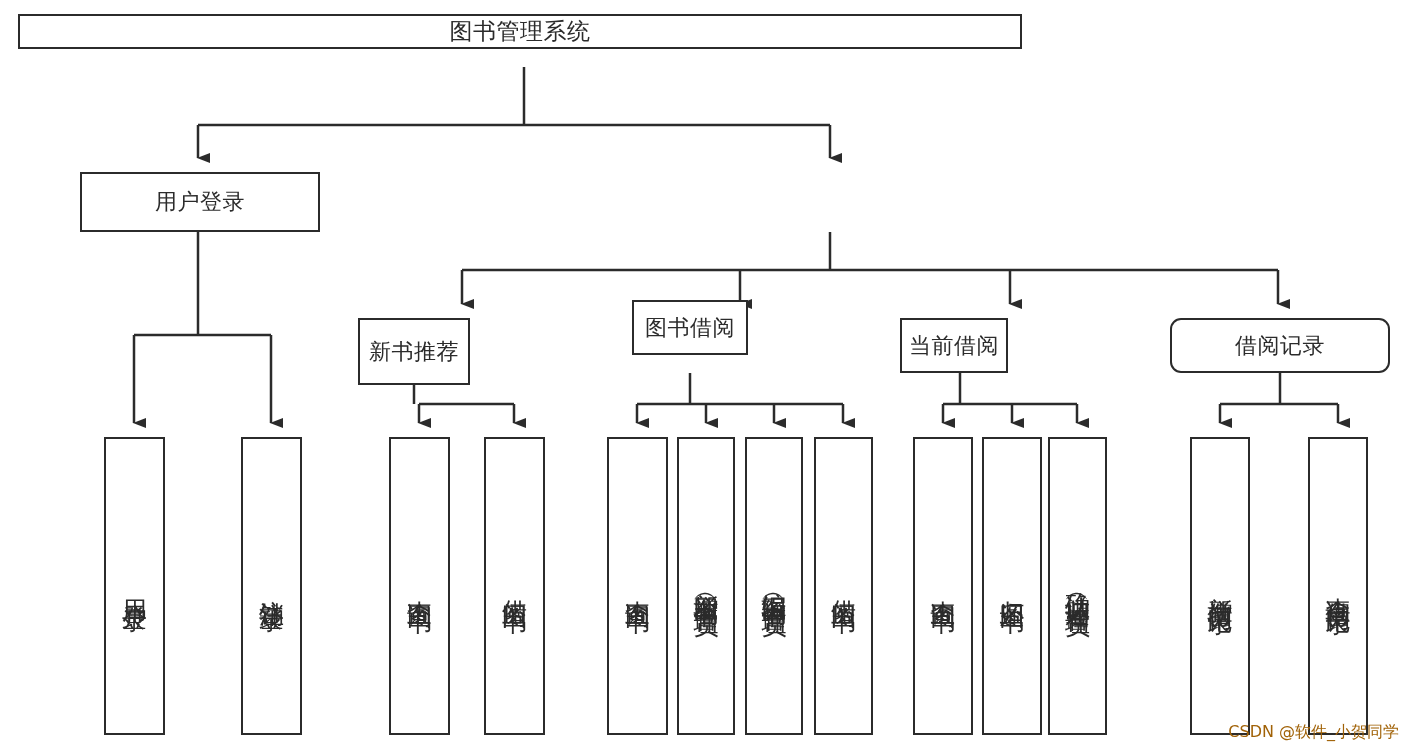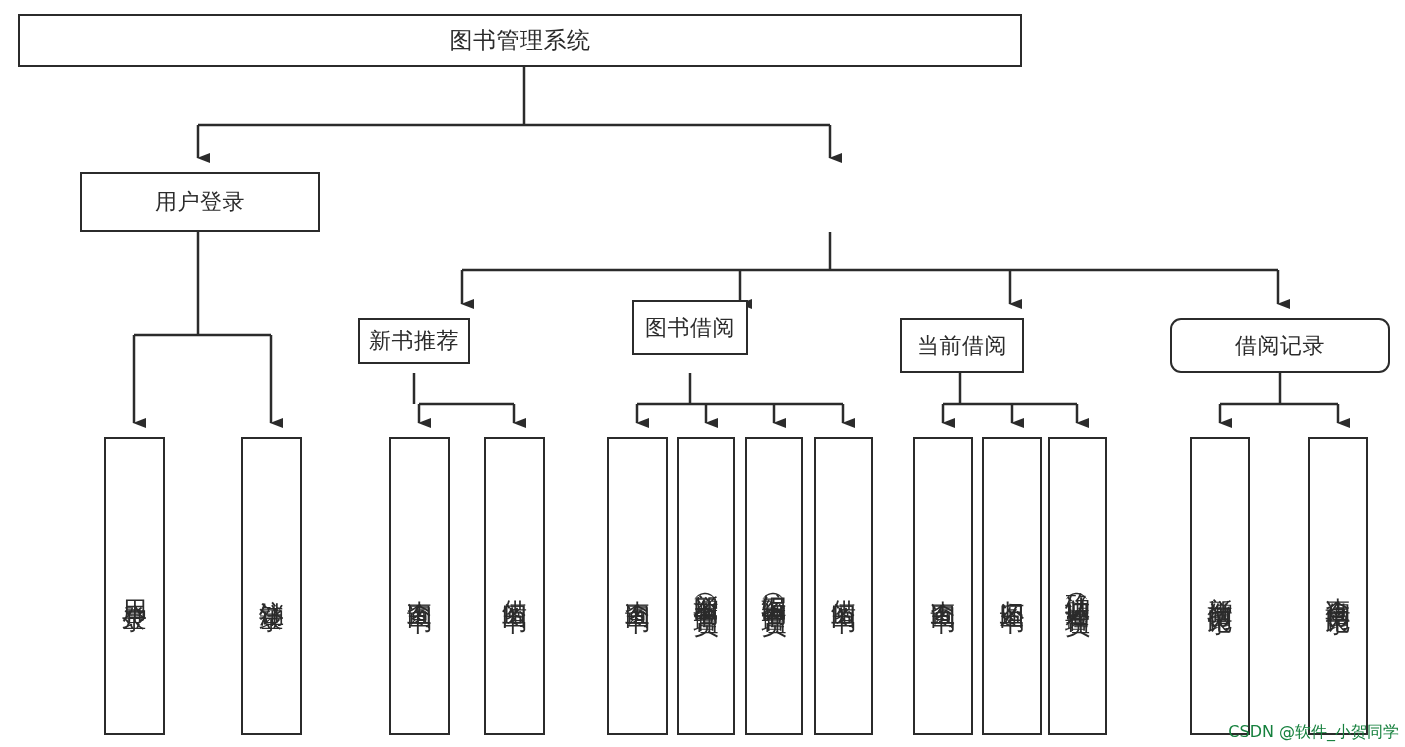--- a/index.html
+++ b/index.html
@@ -54,21 +54,21 @@
     text-orientation: upright;
     font-size: 25px;
     letter-spacing: 3px;
     line-height: 1.0;
   }
   #watermark {
     position: absolute;
     right: 6px;
     bottom: 4px;
     font-size: 16px;
-    color: #15803d;
+    color: #a16207;
     z-index: 5;
     white-space: nowrap;
     font-family: "DejaVu Sans", "Liberation Sans", sans-serif;
     margin-left: 40px;
   }
 </style>
 </head>
 <body>
 
 <div id="diagram-root">
@@ -109,35 +109,35 @@
         <line x1="943" y1="404" x2="943" y2="423" marker-end="url(#arrowhead)"></line>
         <line x1="1012" y1="404" x2="1012" y2="423" marker-end="url(#arrowhead)"></line>
         <line x1="1077" y1="404" x2="1077" y2="423" marker-end="url(#arrowhead)"></line>
         <line x1="1280" y1="373" x2="1280" y2="404"></line>
         <line x1="1220" y1="404" x2="1338" y2="404"></line>
         <line x1="1220" y1="404" x2="1220" y2="423" marker-end="url(#arrowhead)"></line>
         <line x1="1338" y1="404" x2="1338" y2="423" marker-end="url(#arrowhead)"></line>
       </g>
   </svg>
 
-  <div class="node root horizontal" style="left: 18px; top: 14px; width: 1004px; height: 53px;">
+  <div class="node root horizontal" style="left: 18px; top: 14px; width: 1004px; height: 35px;">
     <span class="node-label">图书管理系统</span>
   </div>
 
   <div class="node horizontal" style="left: 80px; top: 172px; width: 240px; height: 60px;">
     <span class="node-label">用户登录</span>
   </div>
 
-  <div class="node horizontal" style="left: 358px; top: 318px; width: 112px; height: 46px;">
+  <div class="node horizontal" style="left: 358px; top: 318px; width: 112px; height: 67px;">
     <span class="node-label">新书推荐</span>
   </div>
   <div class="node horizontal" style="left: 632px; top: 300px; width: 116px; height: 55px;">
     <span class="node-label">图书借阅</span>
   </div>
-  <div class="node horizontal" style="left: 900px; top: 318px; width: 124px; height: 55px;">
+  <div class="node horizontal" style="left: 900px; top: 318px; width: 108px; height: 55px;">
     <span class="node-label">当前借阅</span>
   </div>
   <div class="node horizontal" style="left: 1170px; top: 318px; width: 220px; height: 55px; border-radius: 11px;">
     <span class="node-label">借阅记录</span>
   </div>
 
   <div class="node vertical" style="left: 104px; top: 437px; width: 61px; height: 298px;">
     <span class="node-label">用户登录</span>
   </div>
   <div class="node vertical" style="left: 241px; top: 437px; width: 61px; height: 298px;">

